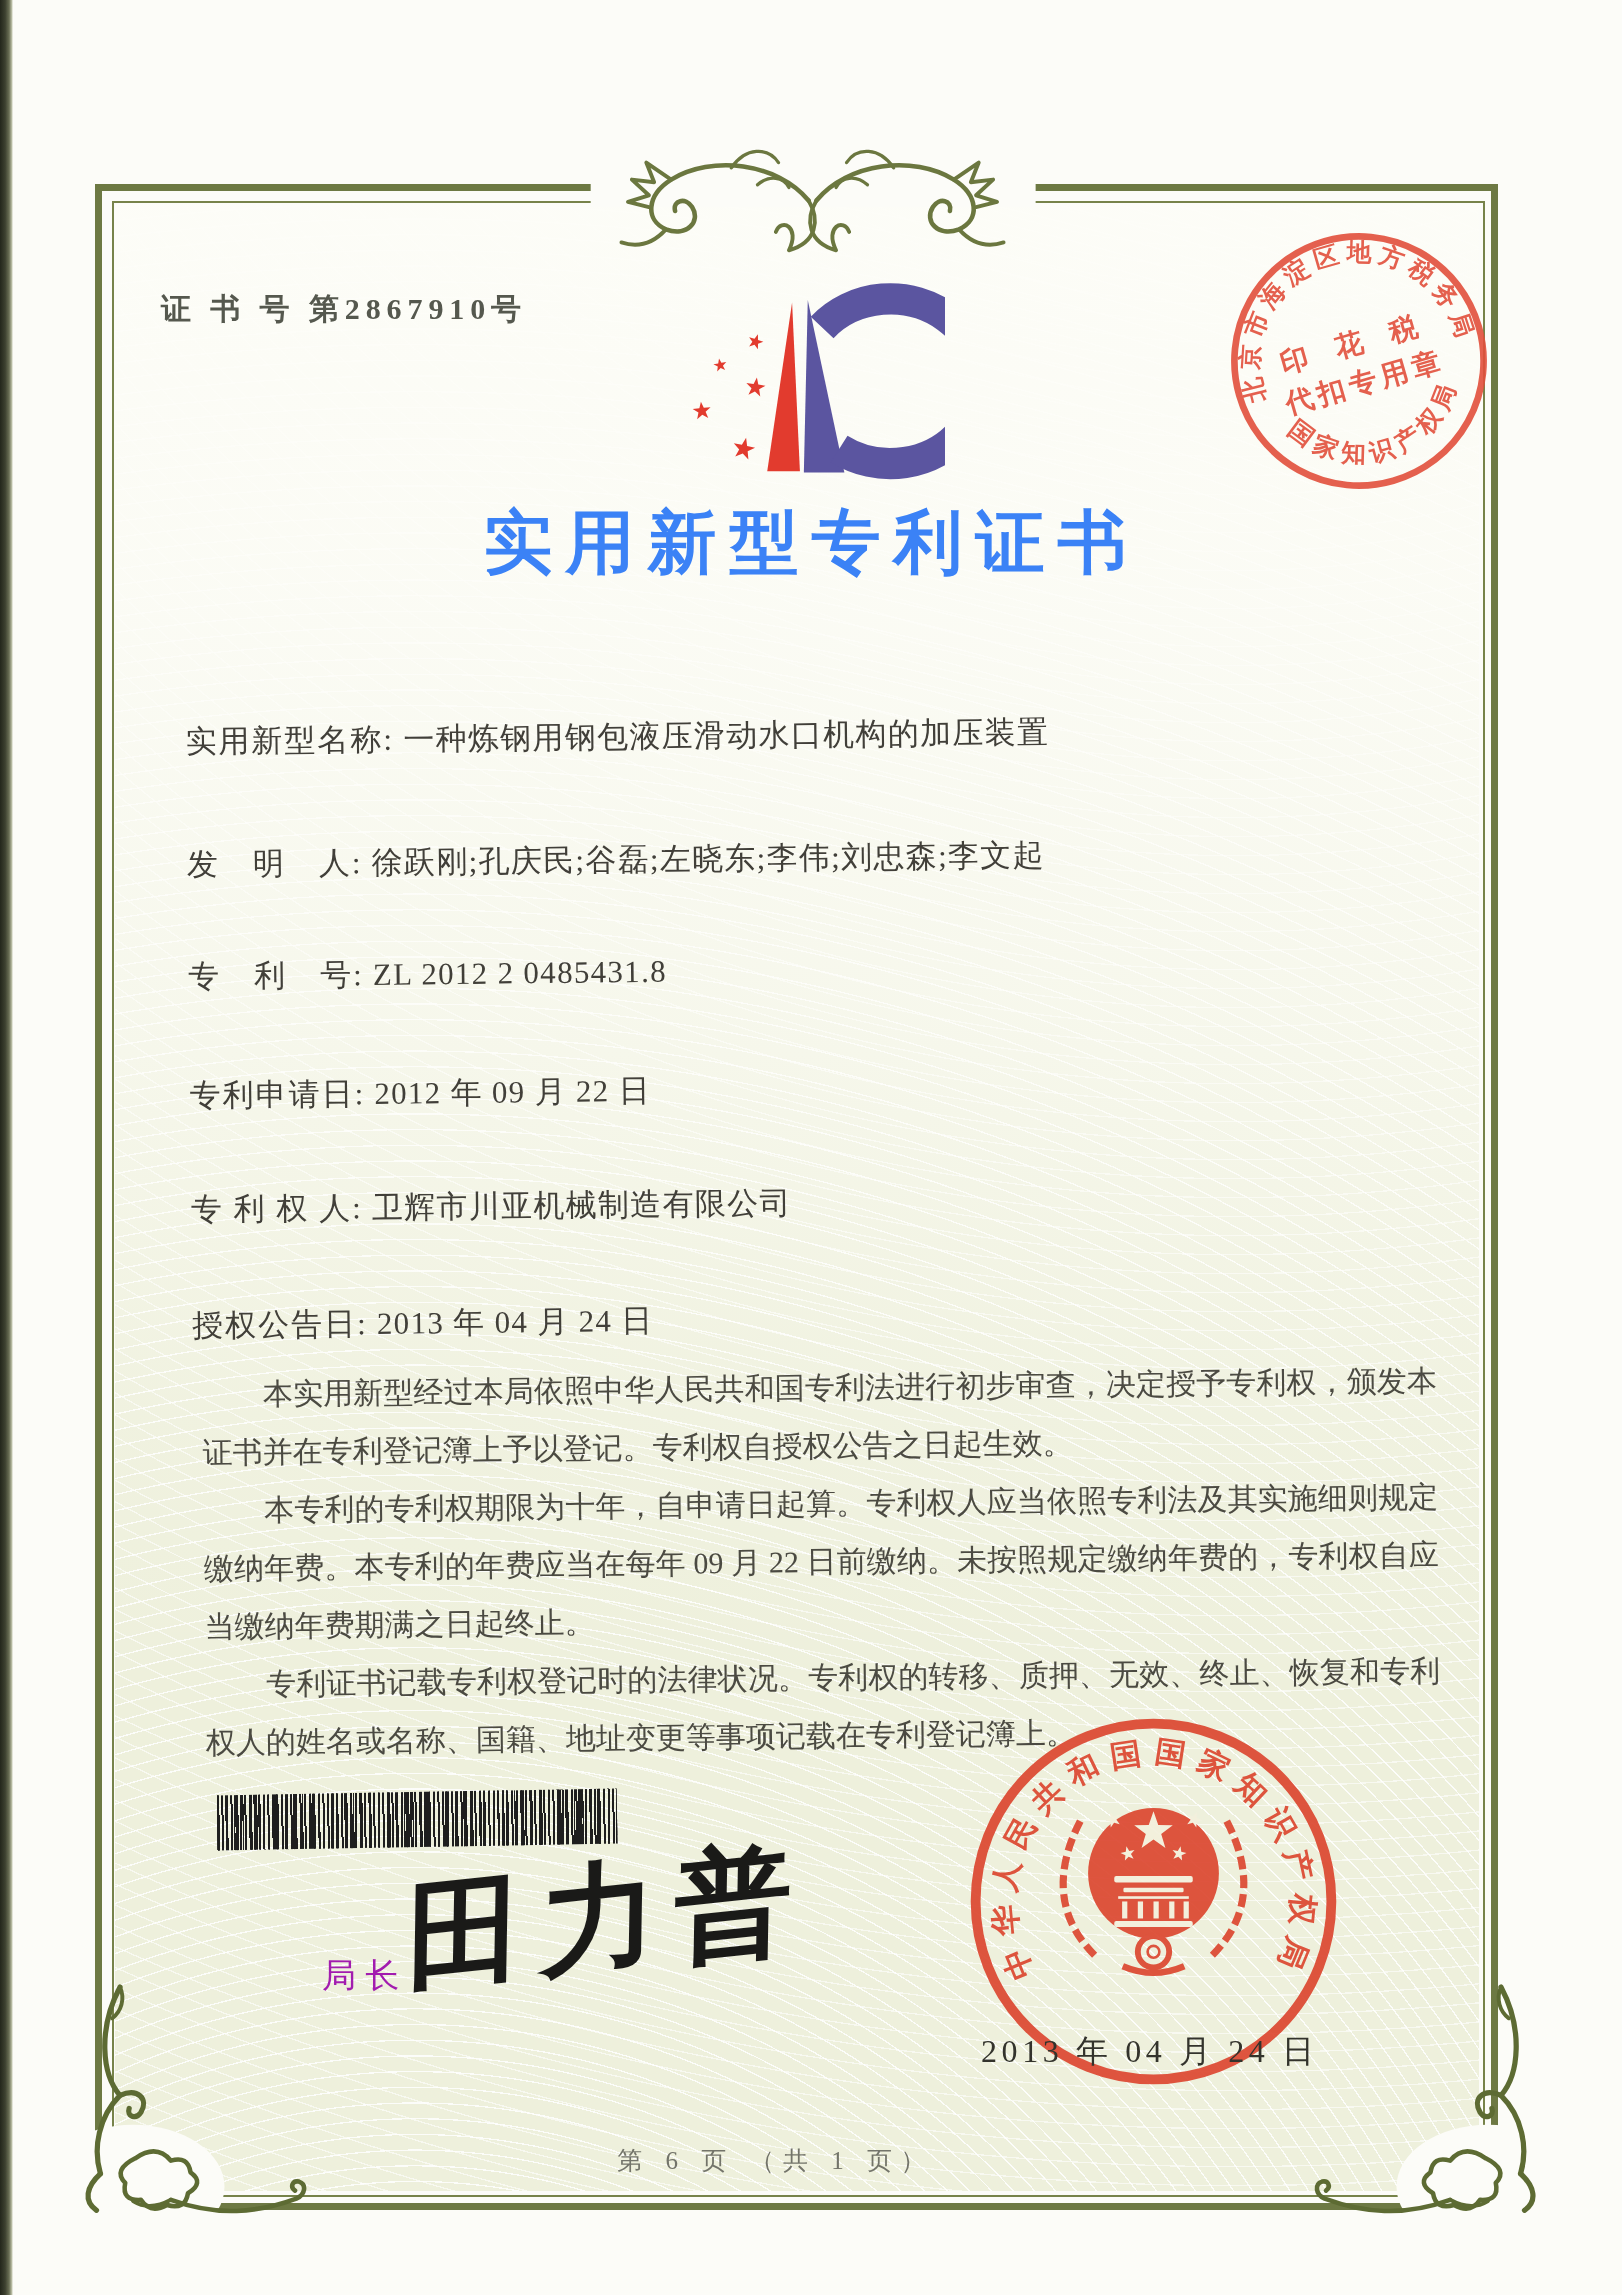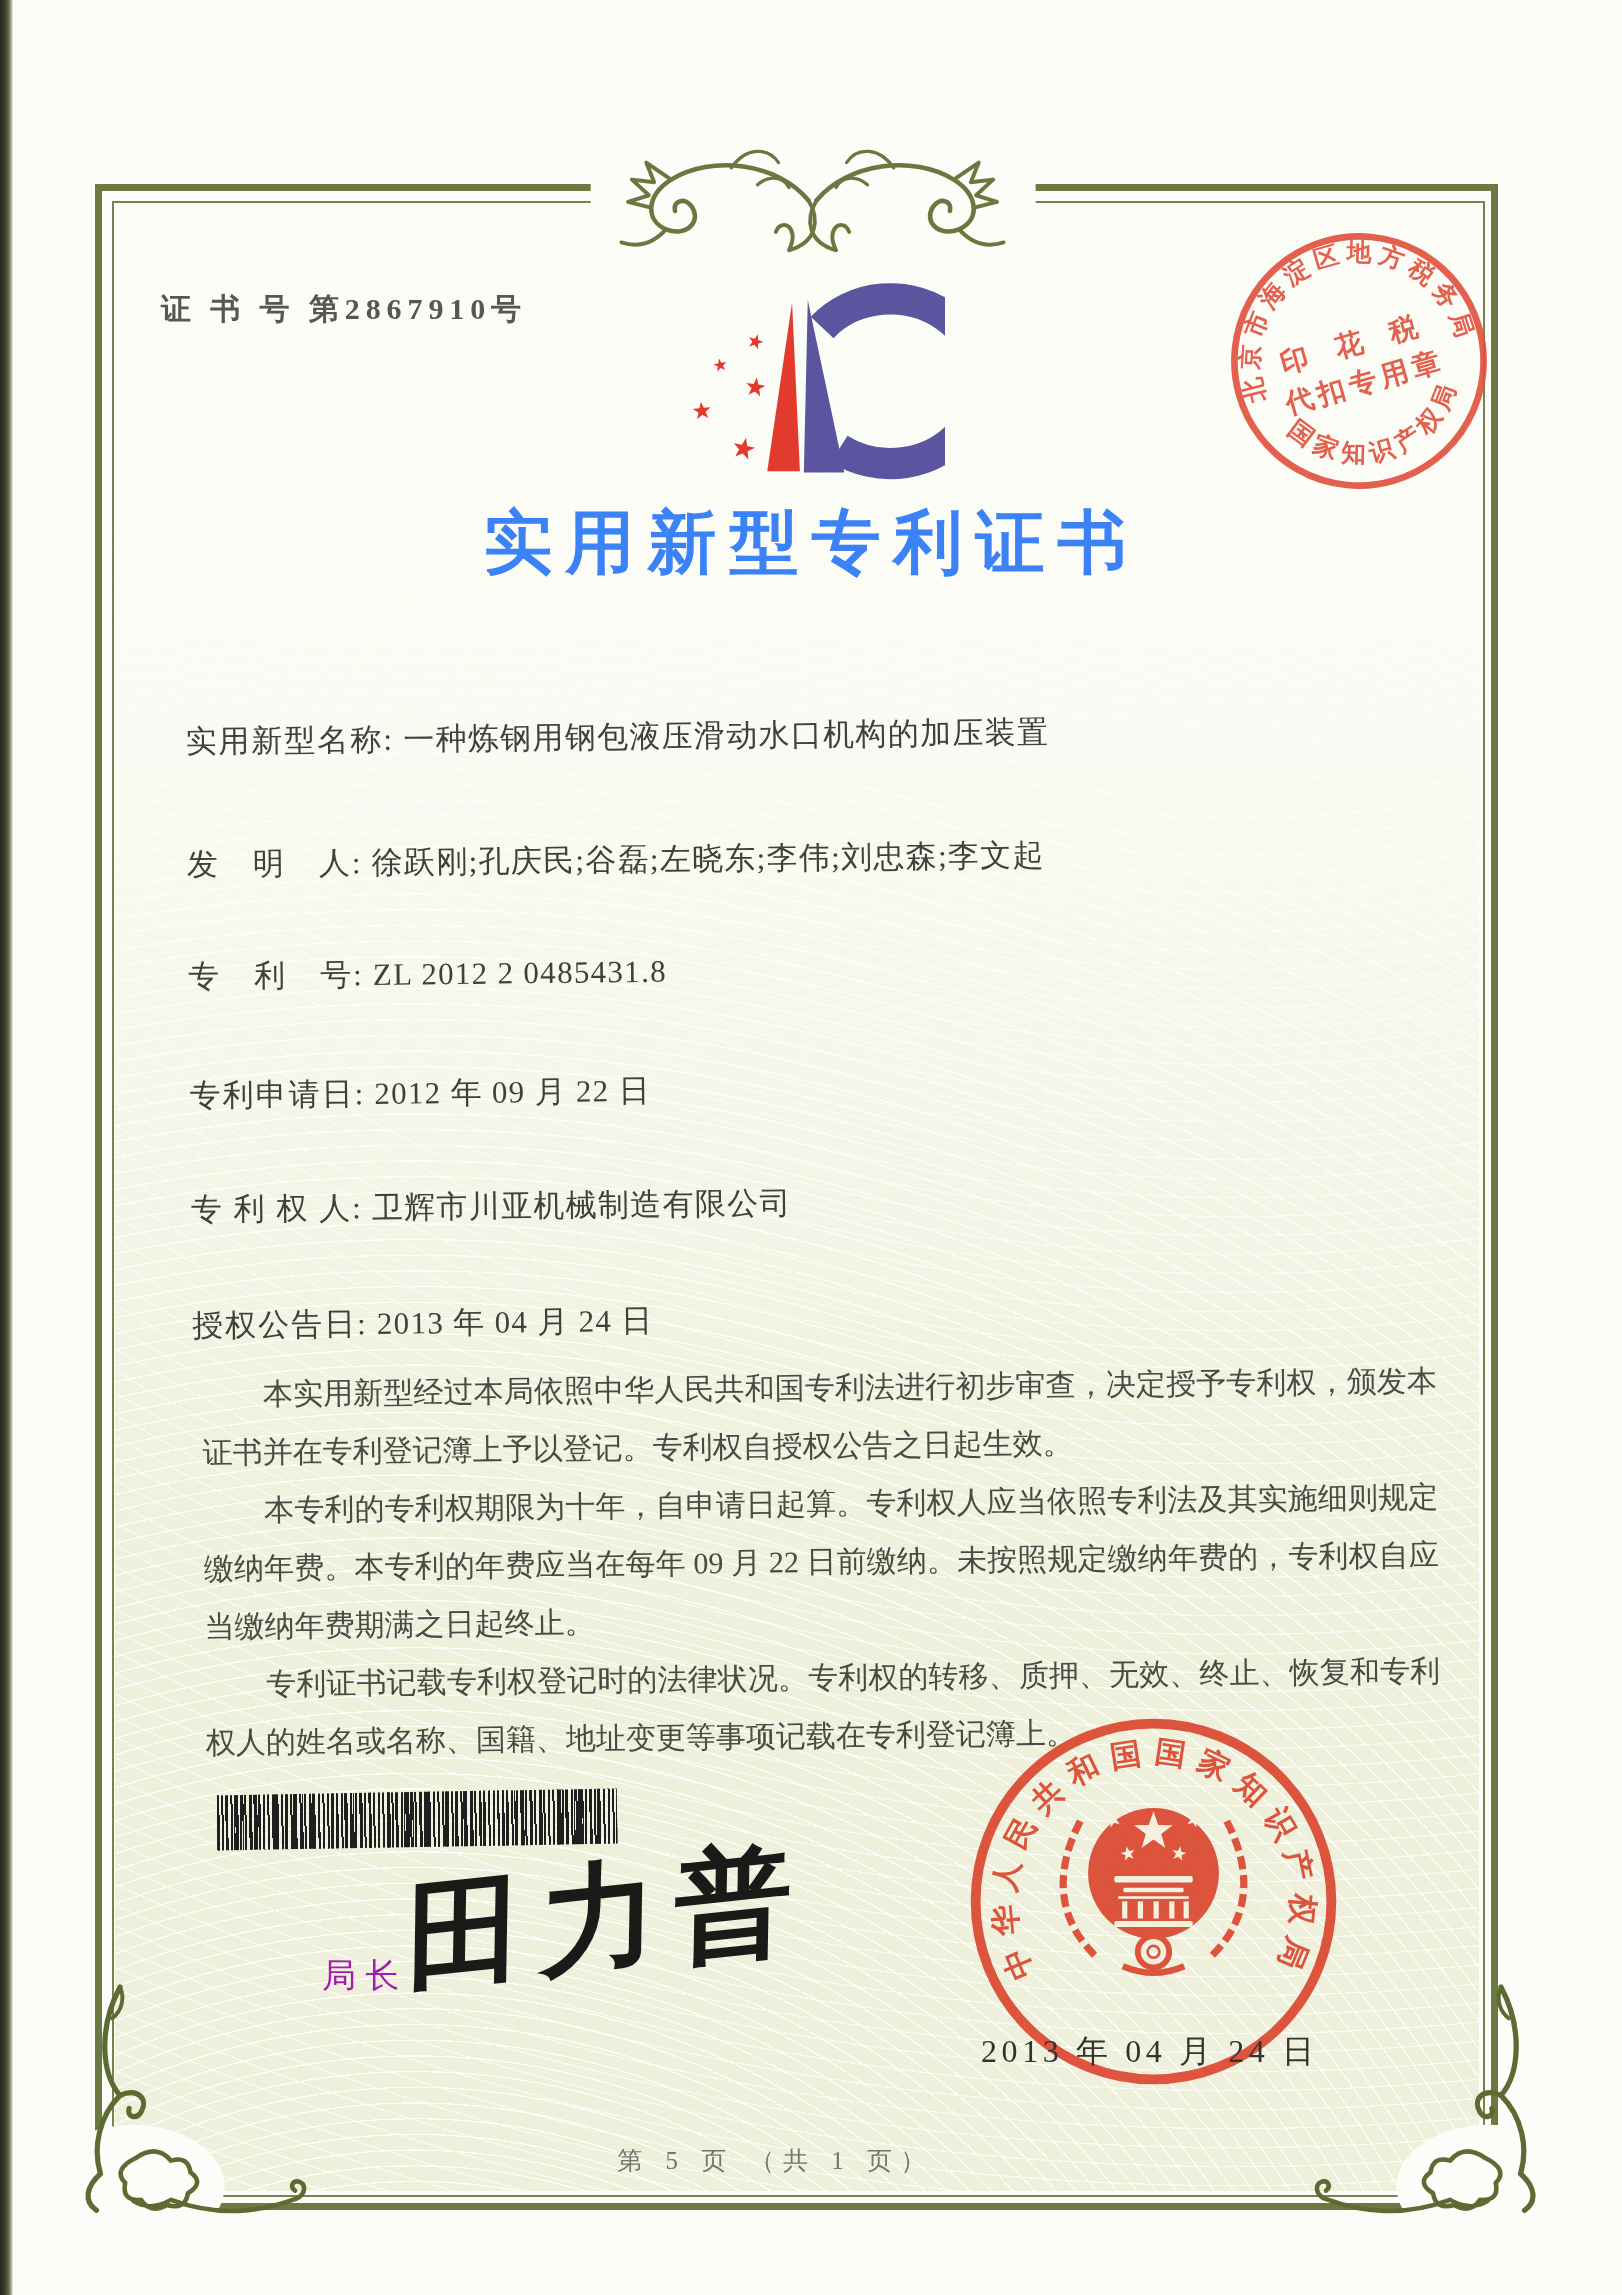--- a/index.html
+++ b/index.html
@@ -206,16 +206,16 @@
         <textPath href="#taxTop" startOffset="50%" text-anchor="middle">北京市海淀区地方税务局</textPath>
       </text>
       <text x="215" y="202" text-anchor="middle" font-size="42" font-weight="bold" fill="#e2503c" letter-spacing="16">印 花 税</text>
       <text x="215" y="262" text-anchor="middle" font-size="42" font-weight="bold" fill="#e2503c" letter-spacing="7">代扣专用章</text>
       <text font-size="37" font-weight="bold" fill="#e2503c" letter-spacing="9">
         <textPath href="#taxBottom" startOffset="50%" text-anchor="middle">国家知识产权局</textPath>
       </text>
     </g>
   </svg>
 
-  <div class="footer">第 5 页 （共 1 页）</div>
+  <div class="footer">第 6 页 （共 1 页）</div>
 
 </div>
 
 
 </body></html>

